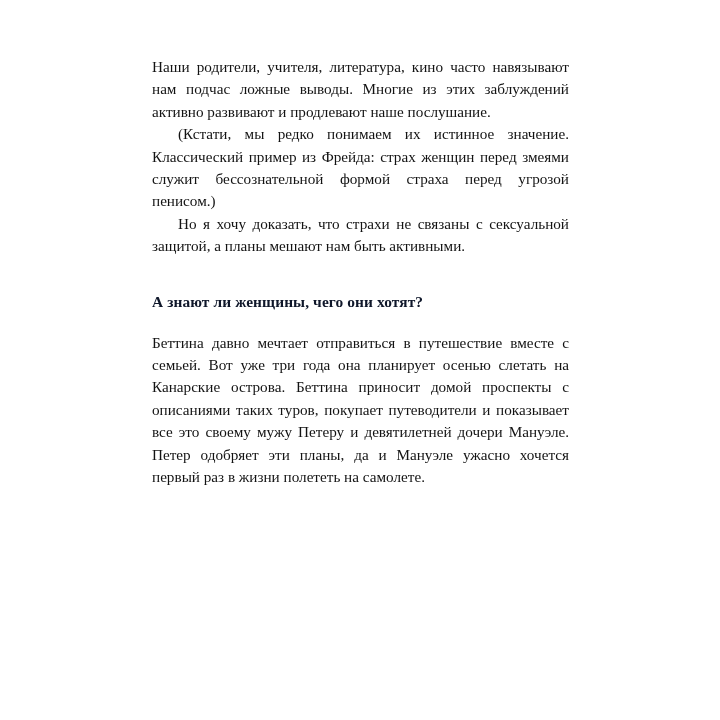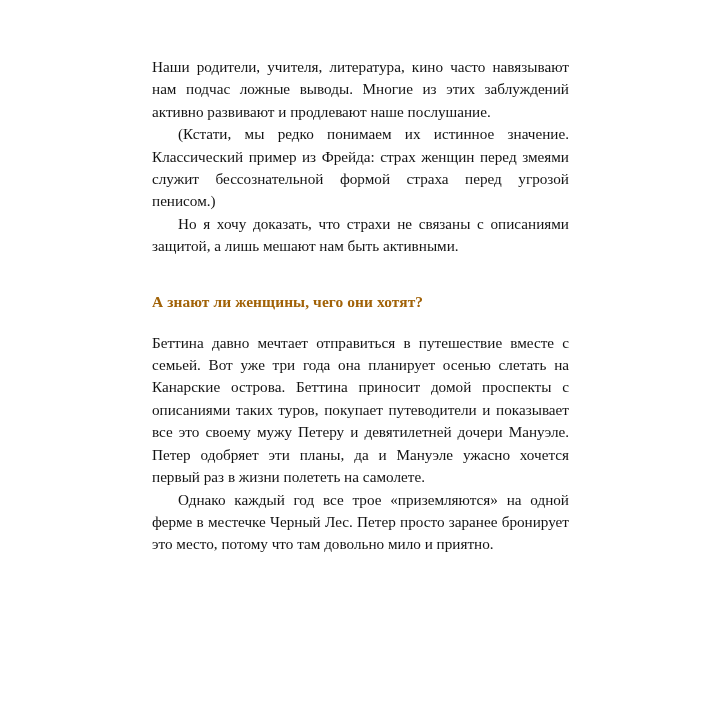--- a/index.html
+++ b/index.html
@@ -46,21 +46,21 @@
   .body-paragraph.indented {
     text-indent: 26px;
   }
 
   .section-heading {
     margin: 0;
     font-size: 15.4px;
     line-height: 22px;
     font-weight: bold;
     text-align: left;
-    color: #a16207;
+    color: #0f172a;
     letter-spacing: 0.1px;
   }
 
   .spacer-before-heading {
     height: 33px;
   }
 
   .spacer-after-heading {
     height: 19px;
   }
@@ -101,31 +101,30 @@
 
 <div class="page">
 
   <div class="text-column">
 
     <p class="body-paragraph">Наши родители, учителя, литература, кино часто навязывают нам подчас ложные выводы. Многие из этих заблуждений активно развивают и продлевают наше послушание.</p>
 
 
     <p class="body-paragraph indented">(Кстати, мы редко понимаем их истинное значение. Классический пример из Фрейда: страх женщин перед змеями служит бессознательной формой страха перед угрозой пенисом.)</p>
 
-    <p class="body-paragraph indented">Но я хочу доказать, что страхи не связаны с описаниями защитой, а лишь мешают нам быть активными.</p>
+    <p class="body-paragraph indented">Но я хочу доказать, что страхи не связаны с сексуальной защитой, а планы мешают нам быть активными.</p>
 
     <div class="spacer-before-heading"></div>
 
     <h2 class="section-heading">А знают ли женщины, чего они хотят?</h2>
 
     <div class="spacer-after-heading"></div>
 
     <p class="body-paragraph">Беттина давно мечтает отправиться в путешествие вместе с семьей. Вот уже три года она планирует осенью слетать на Канарские острова. Беттина приносит домой проспекты с описаниями таких туров, покупает путеводители и показывает все это своему мужу Петеру и девятилетней дочери Мануэле. Петер одобряет эти планы, да и Мануэле ужасно хочется первый раз в жизни полететь на самолете.</p>
 
-    <p class="body-paragraph indented">Однако каждый год все трое «приземляются» на одной ферме в местечке Черный Лес. Петер просто заранее бронирует это место, потому что там довольно мило и приятно.</p>
 
   </div>
 
   <div class="footer">
     <span class="folio">22</span>
     <span class="running-author">Уте Эрхардт</span>
   </div>
 
 </div>
 

